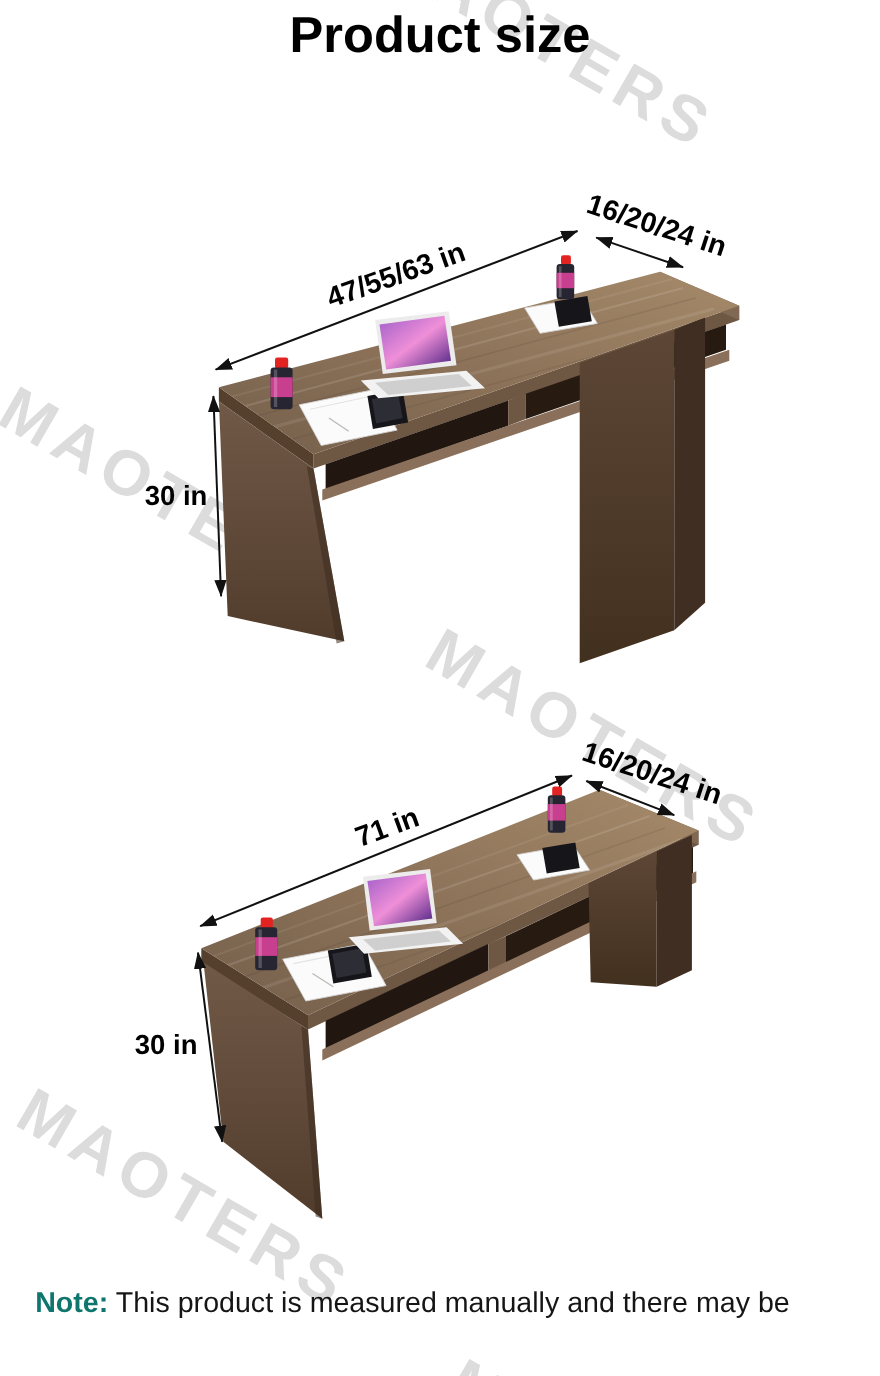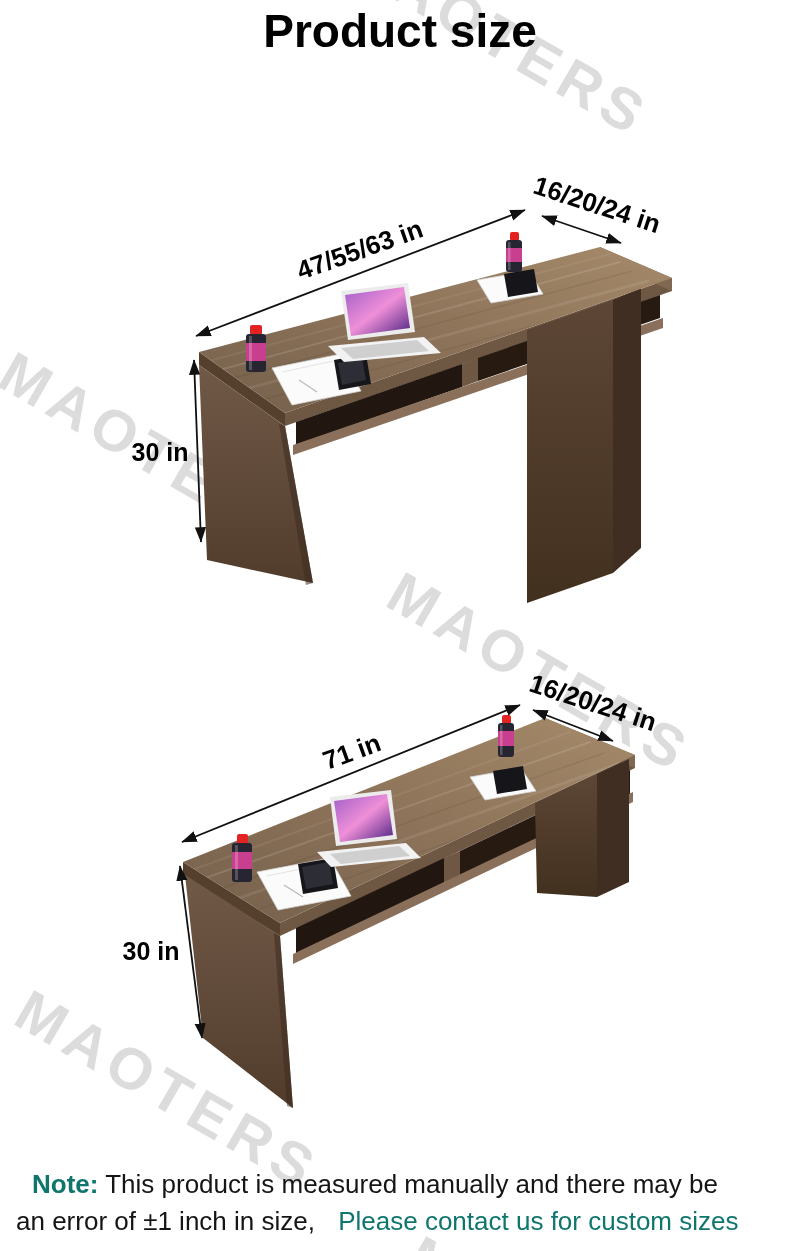--- a/index.html
+++ b/index.html
@@ -221,14 +221,13 @@
 
 <div class="dim-label" id="lbl-d1-length">47/55/63 in</div>
 <div class="dim-label" id="lbl-d1-depth">16/20/24 in</div>
 <div class="dim-label" id="lbl-d1-height">30 in</div>
 <div class="dim-label" id="lbl-d2-length">71 in</div>
 <div class="dim-label" id="lbl-d2-depth">16/20/24 in</div>
 <div class="dim-label" id="lbl-d2-height">30 in</div>
 
 <div class="note">
   <div><span class="red bold">Note:</span><span> </span><span>This product is measured manually and there may be</span></div>
-  <div><span>an error of ±1 inch in size, </span><span class="red">Please contact us for custom sizes</span></div>
 </div>
 
 </body></html>

